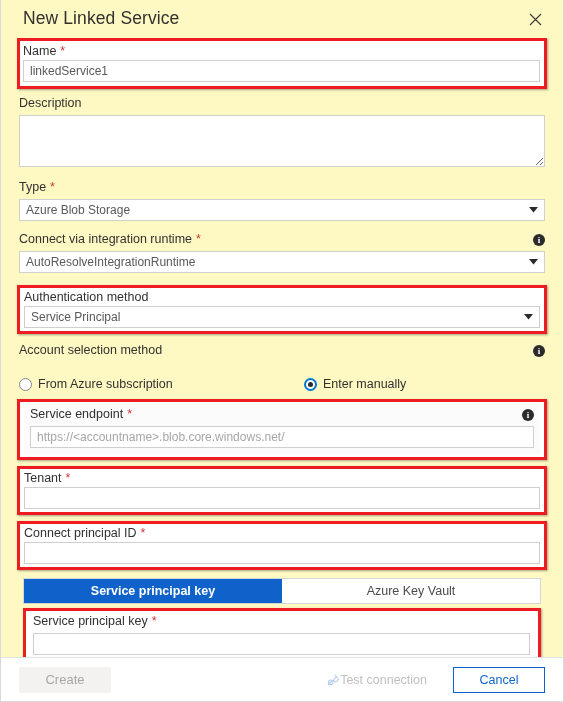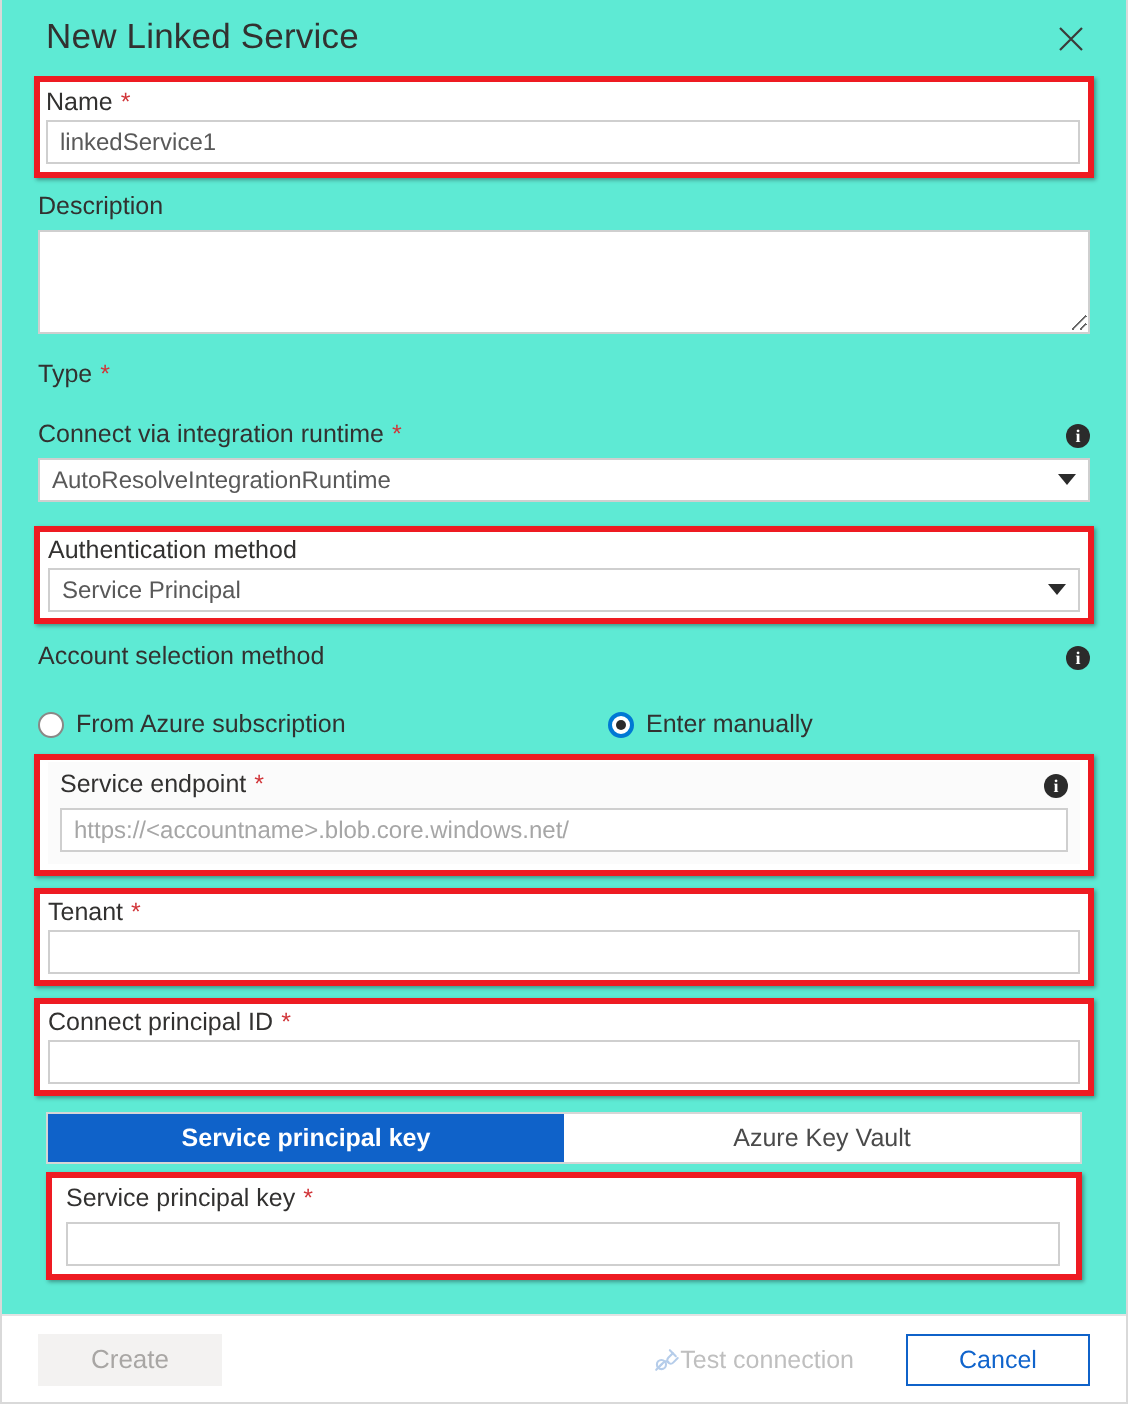--- a/index.html
+++ b/index.html
@@ -13,21 +13,21 @@
     font-family: "Liberation Sans", sans-serif;
     color: #201f1e;
     -webkit-font-smoothing: antialiased;
   }
 
   .dialog {
     position: relative;
     width: 564px;
     height: 702px;
     box-sizing: border-box;
-    background: #5eead4;
+    background: #fef9c3;
     border-left: 1px solid #d9d9d9;
     border-right: 1px solid #d9d9d9;
     border-bottom: 1px solid #d9d9d9;
     display: flex;
     flex-direction: column;
     overflow: hidden;
   }
 
   
   .dlg-header {
@@ -341,20 +341,28 @@
     </div>
 
     <div class="sp-12"></div>
 
     <div class="field">
       <div class="field-label">
         <span>Type</span>
         <span class="req">*</span>
       </div>
       <div class="sp-3"></div>
+      <div class="select-wrap">
+        <div class="select-box">Azure Blob Storage</div>
+        <span class="caret">
+          <svg width="9" height="6" viewBox="0 0 9 6">
+              <path d="M0 0 L4.5 5.5 L9 0 Z" fill="#2b2b2b"></path>
+            </svg>
+        </span>
+      </div>
     </div>
 
     <div class="sp-10"></div>
 
     <div class="field">
       <div class="label-row">
         <div class="field-label">
           <span>Connect via integration runtime</span>
           <span class="req">*</span>
         </div>

